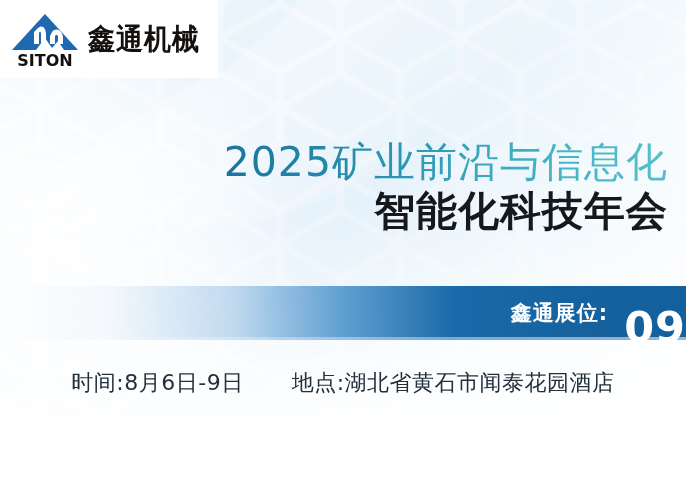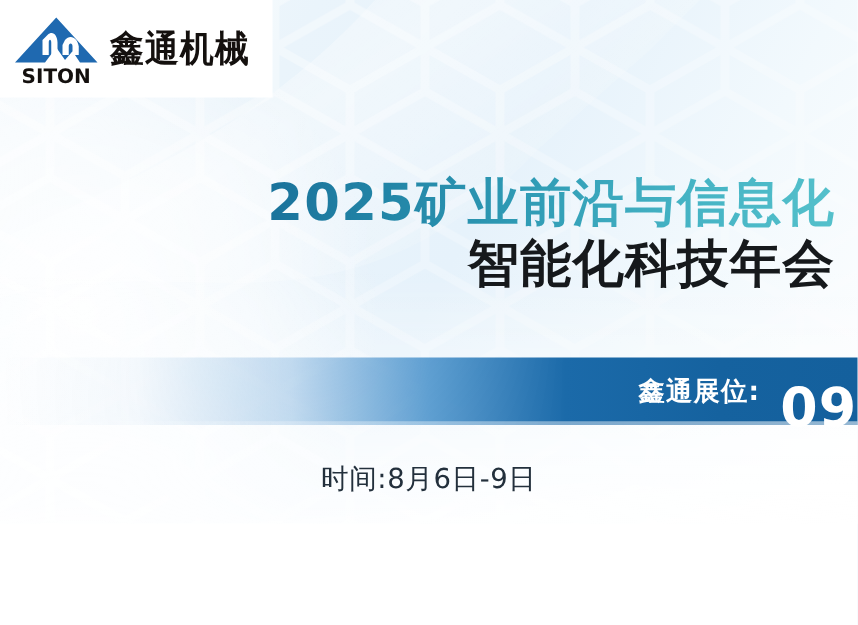--- a/index.html
+++ b/index.html
@@ -101,21 +101,21 @@
   
   .headline {
     position: absolute;
     left: 0;
     right: 18px;
     top: 138px;
     text-align: right;
   }
   .headline-l1 {
     font-family: "DejaVu Sans", "Liberation Sans", sans-serif;
-    font-weight: bold;
+    font-weight: normal;
     font-size: 41px;
     line-height: 1.18;
     letter-spacing: 1px;
     white-space: nowrap;
     background: linear-gradient(95deg,
       #12517f 0%,
       #14608f 18%,
       #1f7fa3 42%,
       #2e9ab4 62%,
       #45b3c4 82%,
@@ -332,15 +332,16 @@
     <div class="headline-l2">智能化科技年会</div>
   </div>
 
   <div class="booth-band">
     <span class="booth-label">鑫通展位:</span>
     <span class="booth-number">09</span>
   </div>
 
   <div class="meta-row">
     <span class="meta-item">时间:8月6日-9日</span>
+    <span class="meta-item">地点:湖北省黄石市闻泰花园酒店</span>
   </div>
 
 </div>
 
 </body></html>

